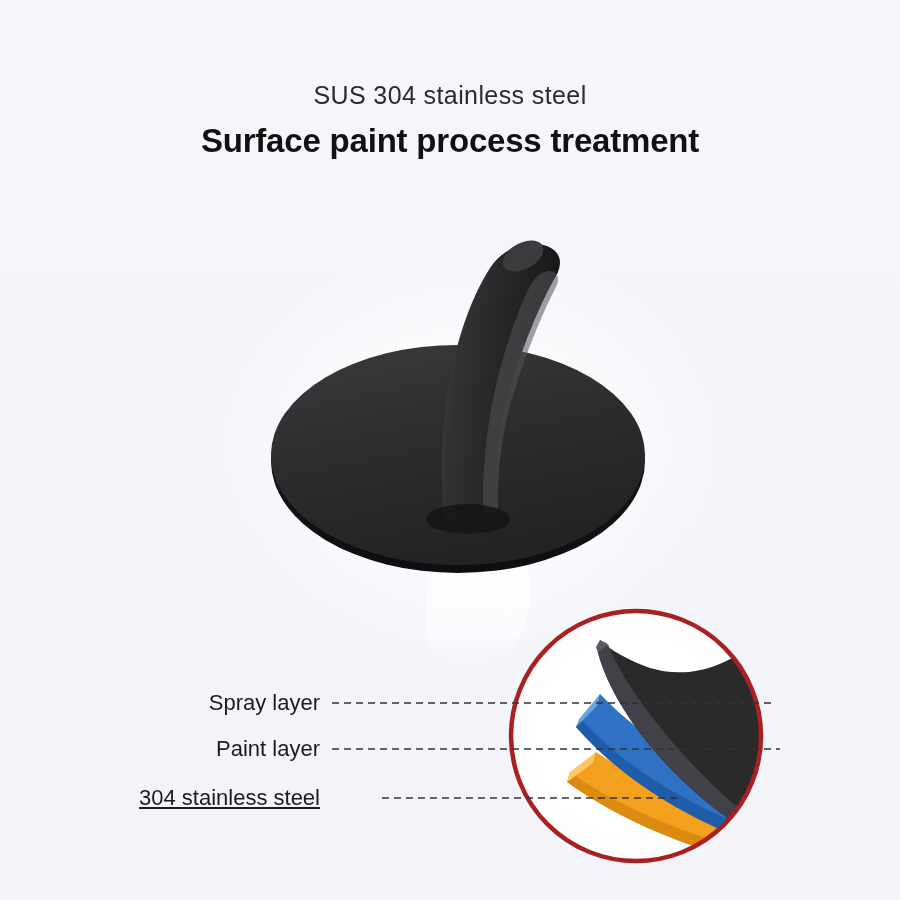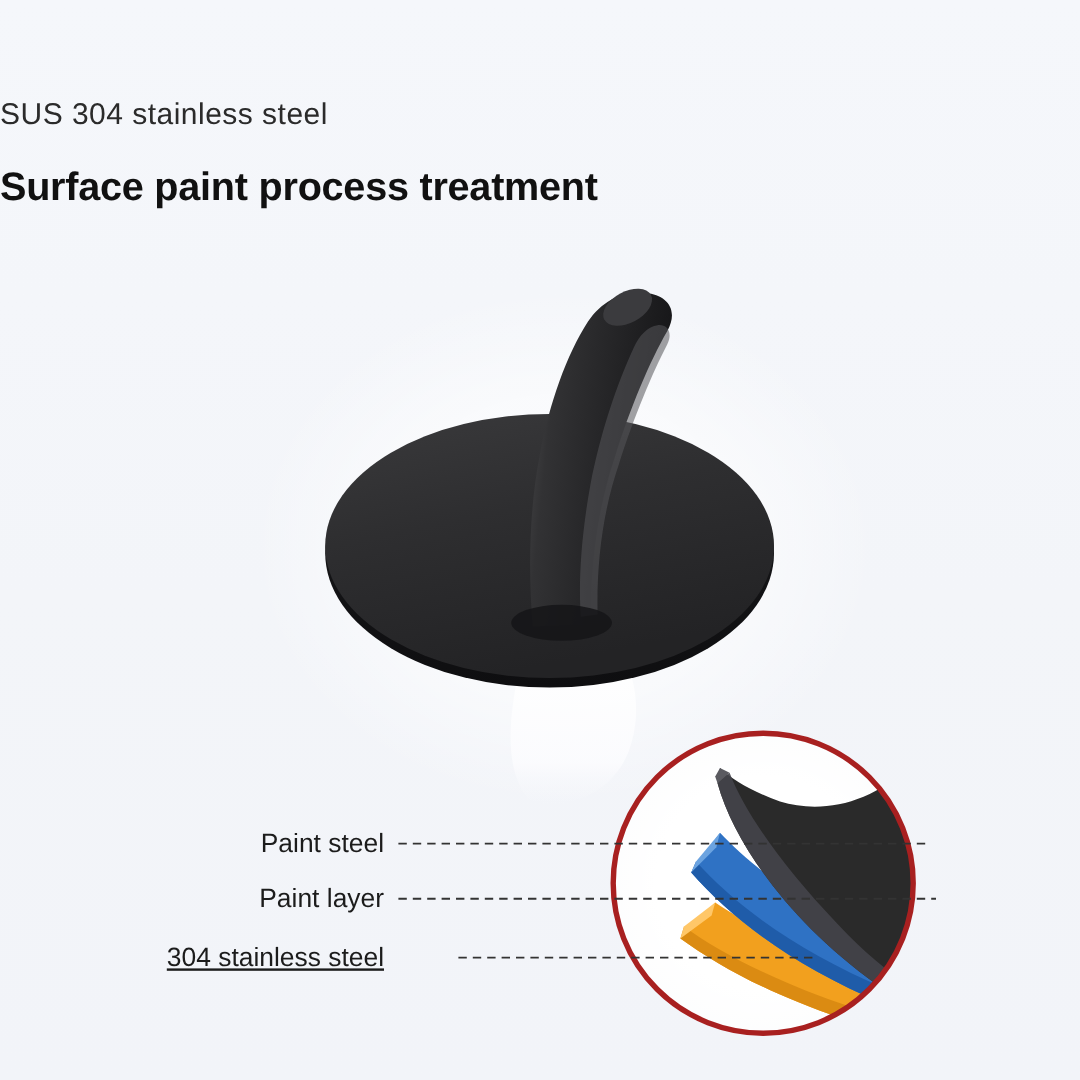--- a/index.html
+++ b/index.html
@@ -21,38 +21,38 @@
     background: linear-gradient(180deg, #f5f7fb 0%, #f3f5f9 55%, #f2f4f9 100%);
     overflow: hidden;
   }
 
   
   .subtitle {
     position: absolute;
     left: 0;
     top: 82px;
     width: 900px;
+    text-align: center;
     font-size: 25px;
     font-weight: 400;
     letter-spacing: 0.4px;
     color: #2b2b2b;
     line-height: 1.1;
   }
   .title {
     position: absolute;
     left: 0;
     top: 122px;
     width: 900px;
-    text-align: left;
+    text-align: center;
     font-size: 33px;
     font-weight: 700;
     letter-spacing: -0.2px;
     color: #111111;
     line-height: 1.15;
-    margin-top: 15px;
   }
 
   
   .hero {
     position: absolute;
     left: 0;
     top: 0;
     width: 900px;
     height: 900px;
     pointer-events: none;
@@ -198,19 +198,19 @@
       <path d="M598 653 L 608 644 L 600 640 L 596 647 Z" fill="#5a5a60"></path>
     </g>
 
     <circle cx="636" cy="736" r="125" fill="none" stroke="#a82020" stroke-width="4.5"></circle>
 
     <line x1="332" y1="703" x2="772" y2="703" stroke="#333333" stroke-width="1.6" stroke-dasharray="7 5"></line>
     <line x1="332" y1="749" x2="780" y2="749" stroke="#333333" stroke-width="1.6" stroke-dasharray="7 5"></line>
     <line x1="382" y1="798" x2="682" y2="798" stroke="#333333" stroke-width="1.6" stroke-dasharray="7 5"></line>
   </svg>
 
-  <div class="callout-label lbl-0">Paint steel</div>
+  <div class="callout-label lbl-0">Spray layer</div>
 
   <div class="callout-label lbl-1">Paint layer</div>
 
   <div class="callout-label lbl-2">304 stainless steel</div>
 
 </div>
 
 </body></html>

